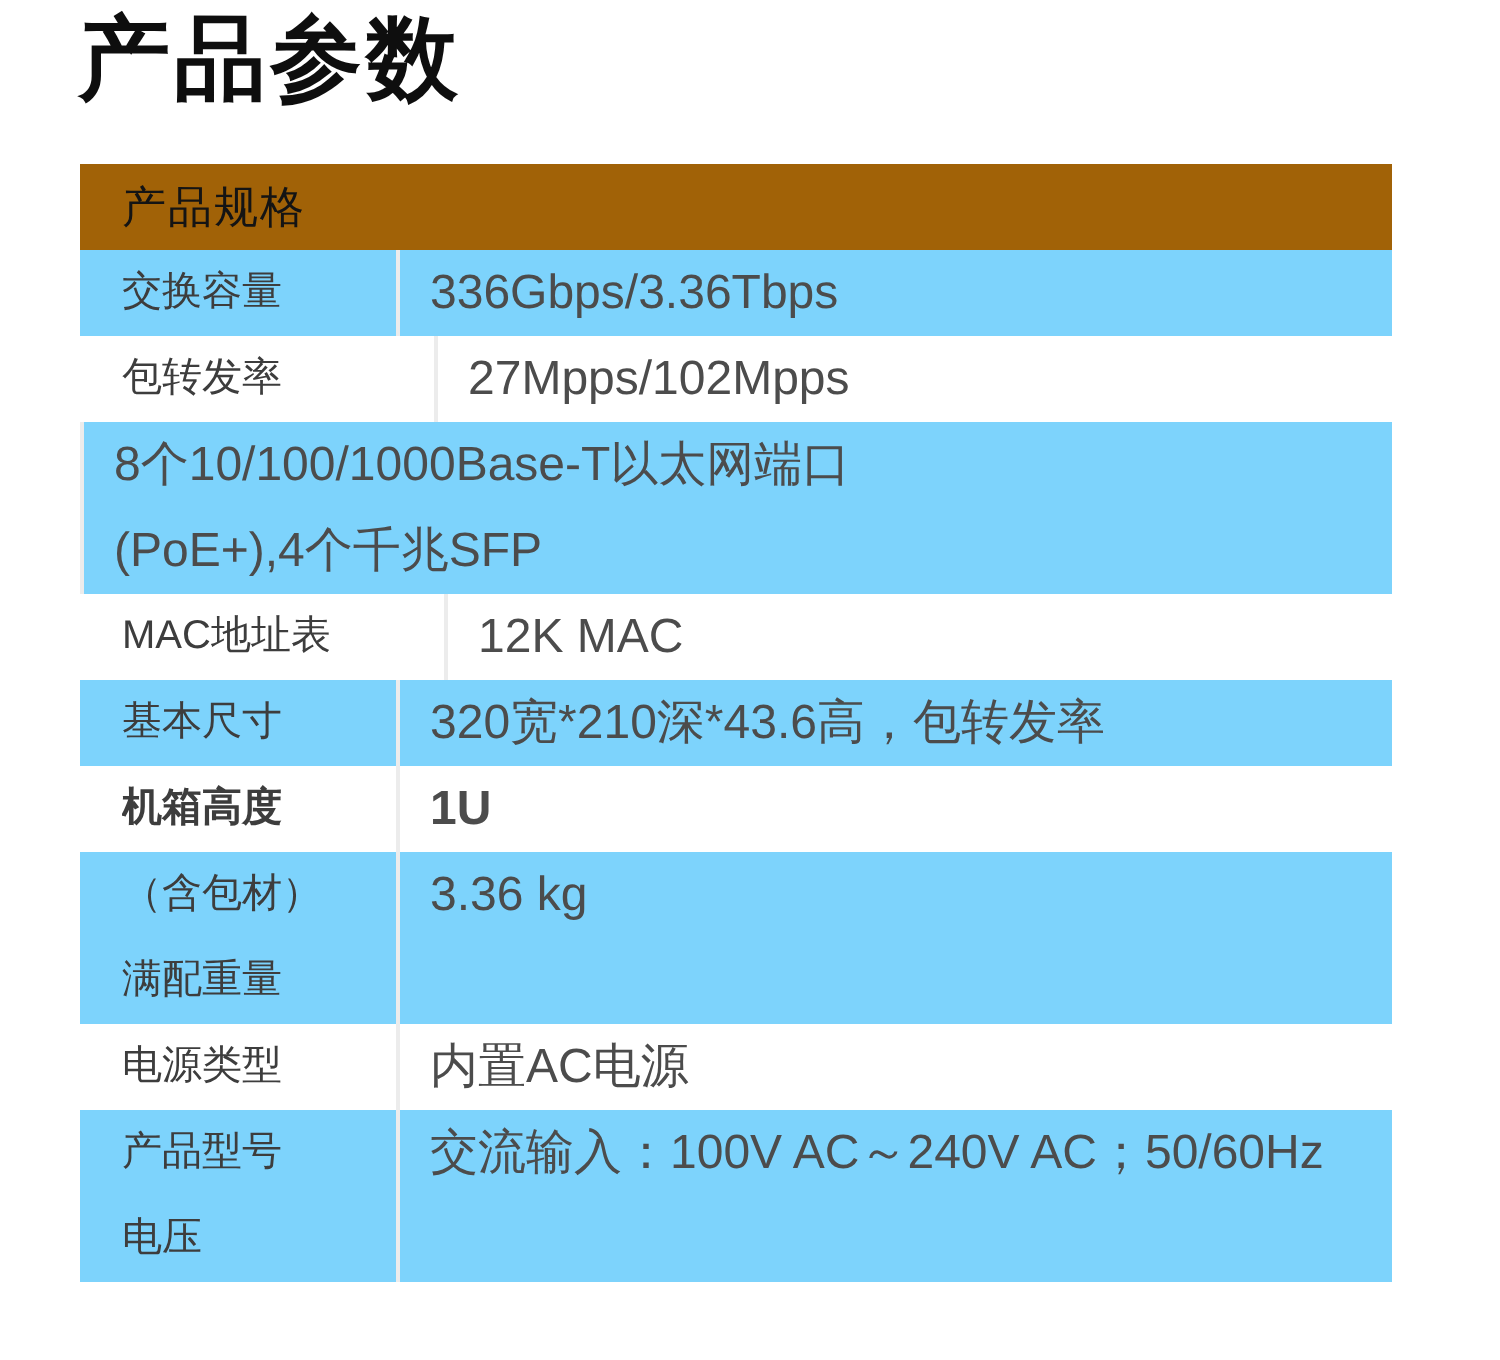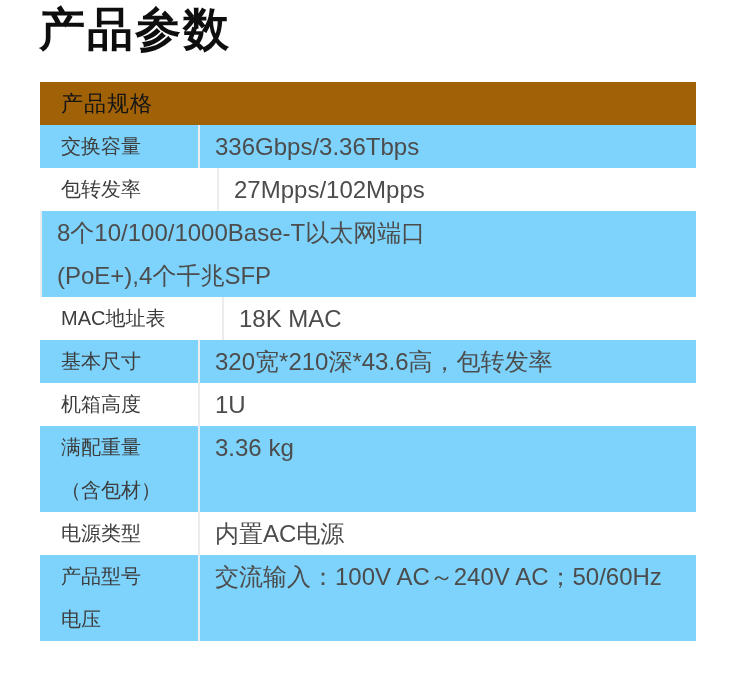--- a/index.html
+++ b/index.html
@@ -102,43 +102,43 @@
         <div class="cell-value">
           <div class="cell-line">8个10/100/1000Base-T以太网端口</div>
           <div class="cell-line">(PoE+),4个千兆SFP</div>
         </div>
       </div>
       <div class="spec-row" style="min-height: 43px; gap: 24px;">
         <div class="cell-label">
           <div class="cell-line">MAC地址表</div>
         </div>
         <div class="cell-value">
-          <div class="cell-line">18K MAC</div>
+          <div class="cell-line">12K MAC</div>
         </div>
       </div>
       <div class="spec-row alt" style="min-height: 43px;">
         <div class="cell-label">
           <div class="cell-line">基本尺寸</div>
         </div>
         <div class="cell-value">
           <div class="cell-line">320宽*210深*43.6高，包转发率</div>
         </div>
       </div>
-      <div class="spec-row" style="min-height: 43px;">
+      <div class="spec-row" style="min-height: 43px; font-weight: bold;">
         <div class="cell-label">
           <div class="cell-line">机箱高度</div>
         </div>
         <div class="cell-value">
           <div class="cell-line">1U</div>
         </div>
       </div>
       <div class="spec-row alt" style="min-height: 86px;">
         <div class="cell-label">
+          <div class="cell-line">（含包材）</div>
           <div class="cell-line">满配重量</div>
-          <div class="cell-line">（含包材）</div>
         </div>
         <div class="cell-value">
           <div class="cell-line">3.36 kg</div>
         </div>
       </div>
       <div class="spec-row" style="min-height: 43px; align-items: center;">
         <div class="cell-label">
           <div class="cell-line">电源类型</div>
         </div>
         <div class="cell-value">

